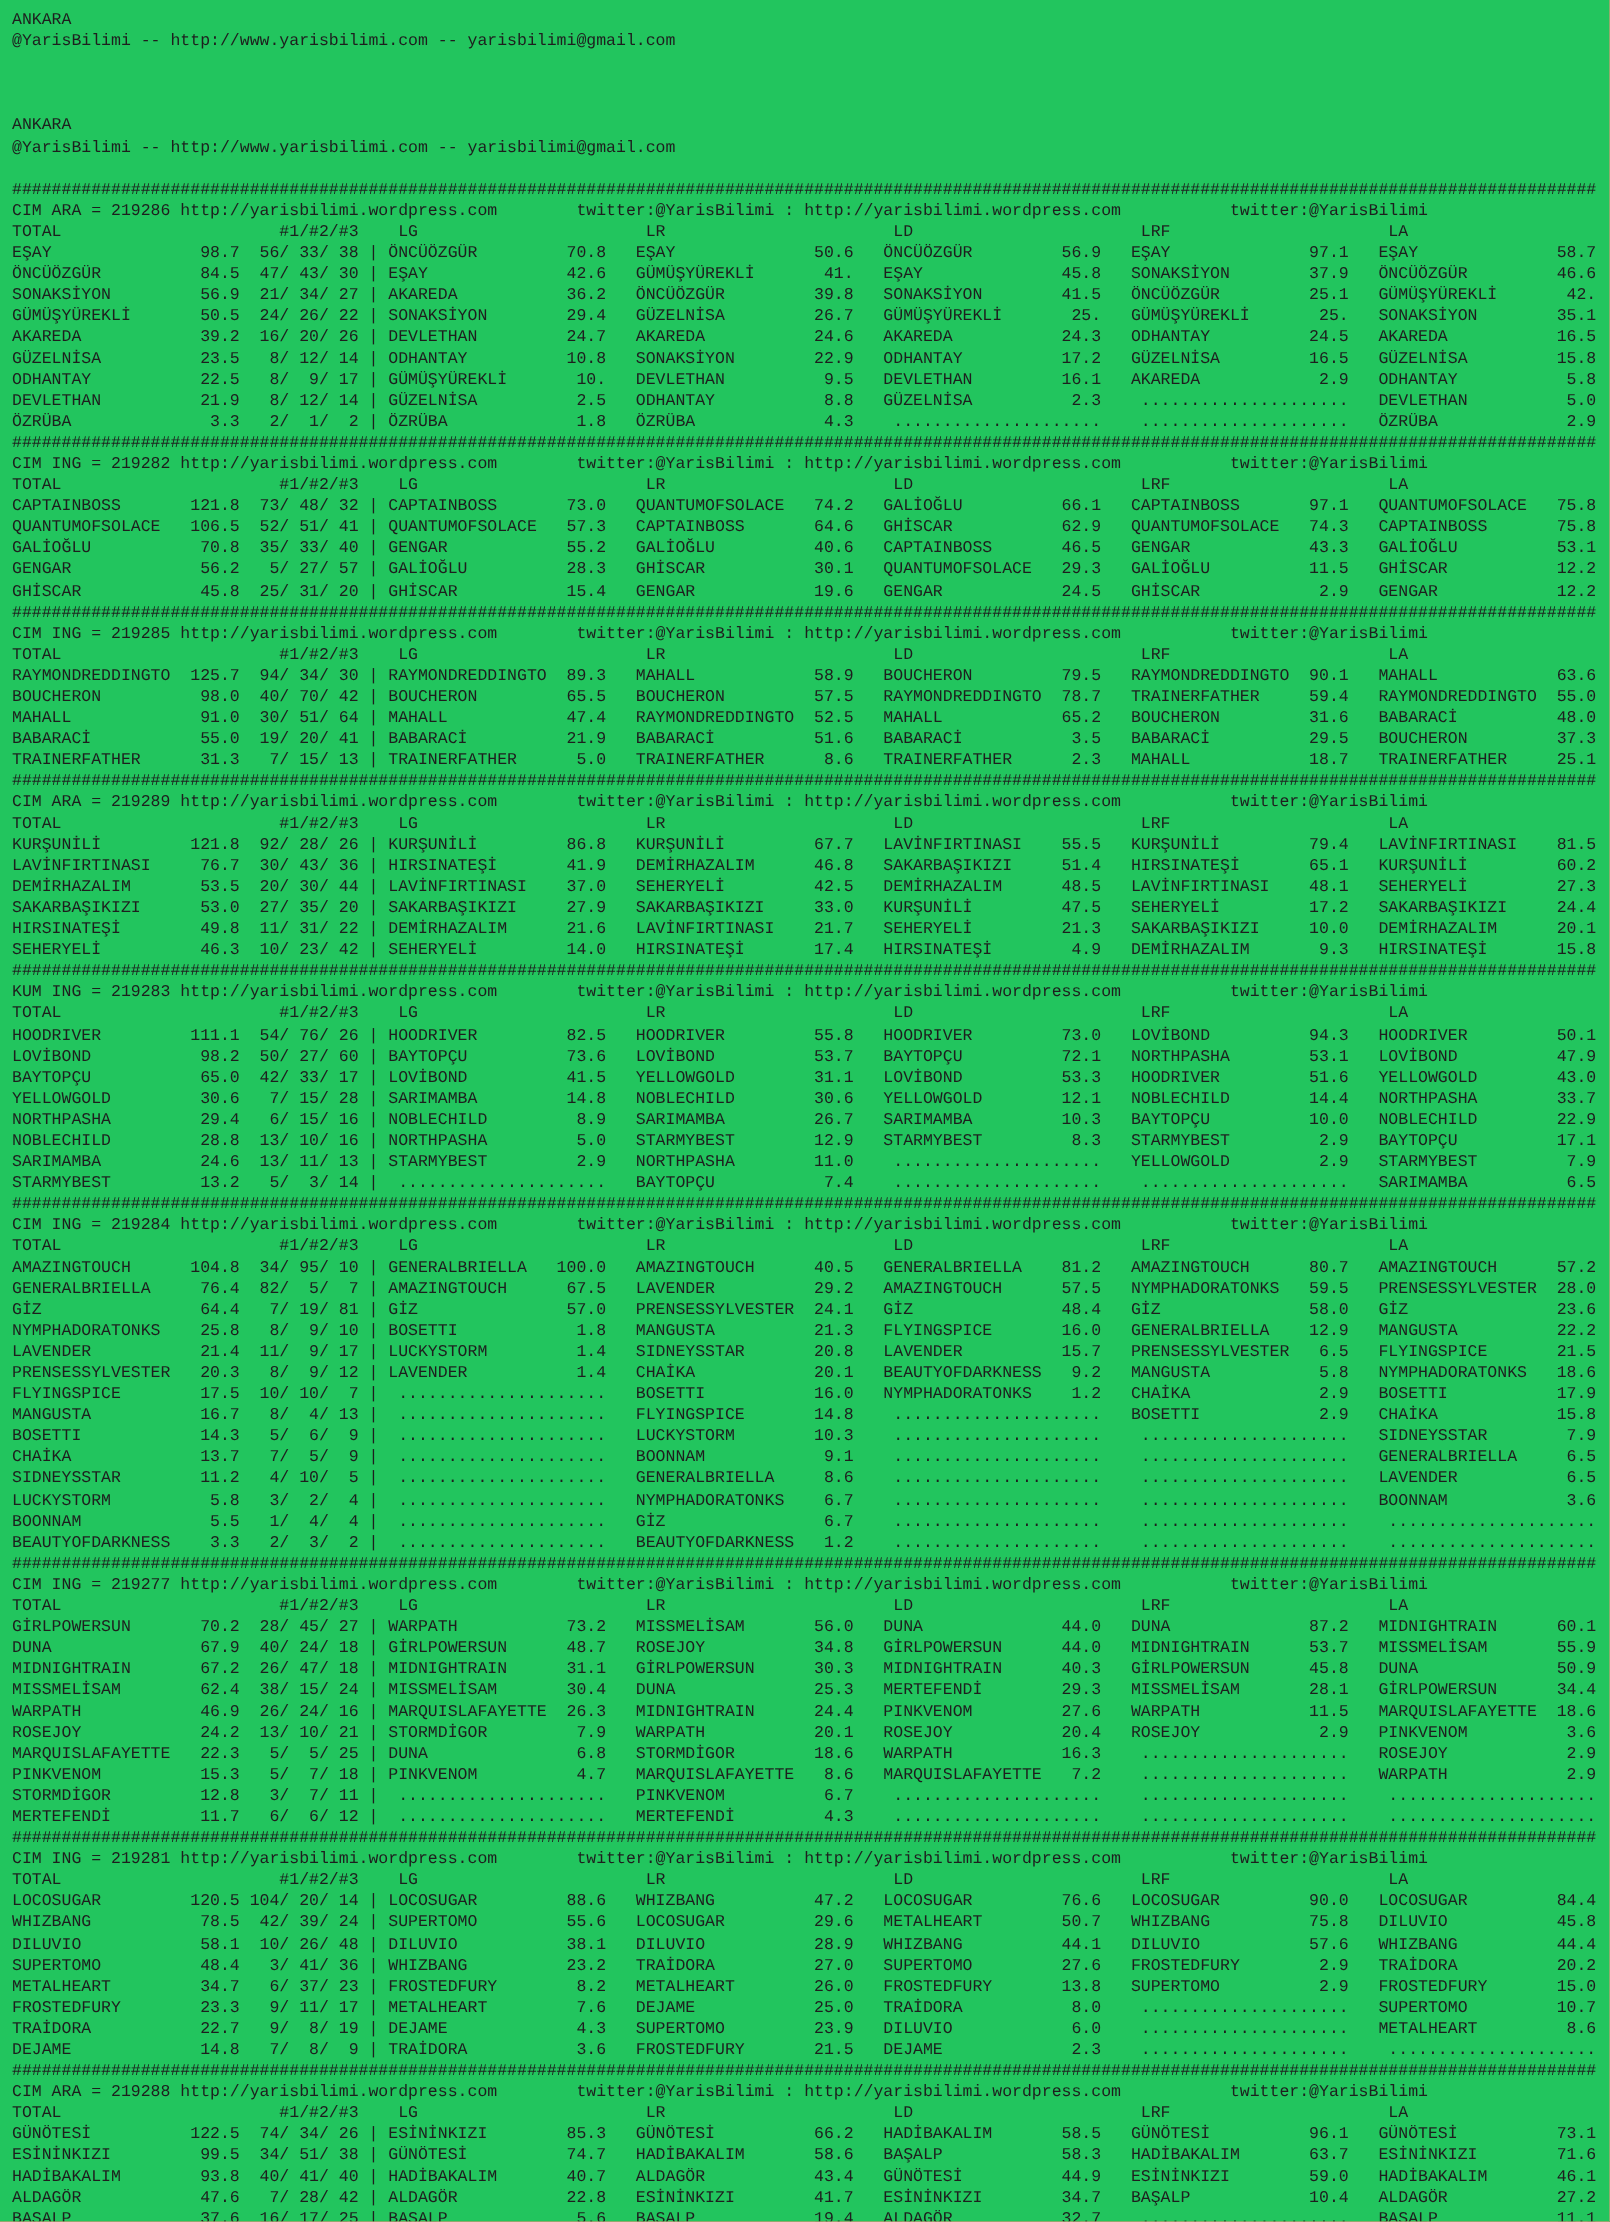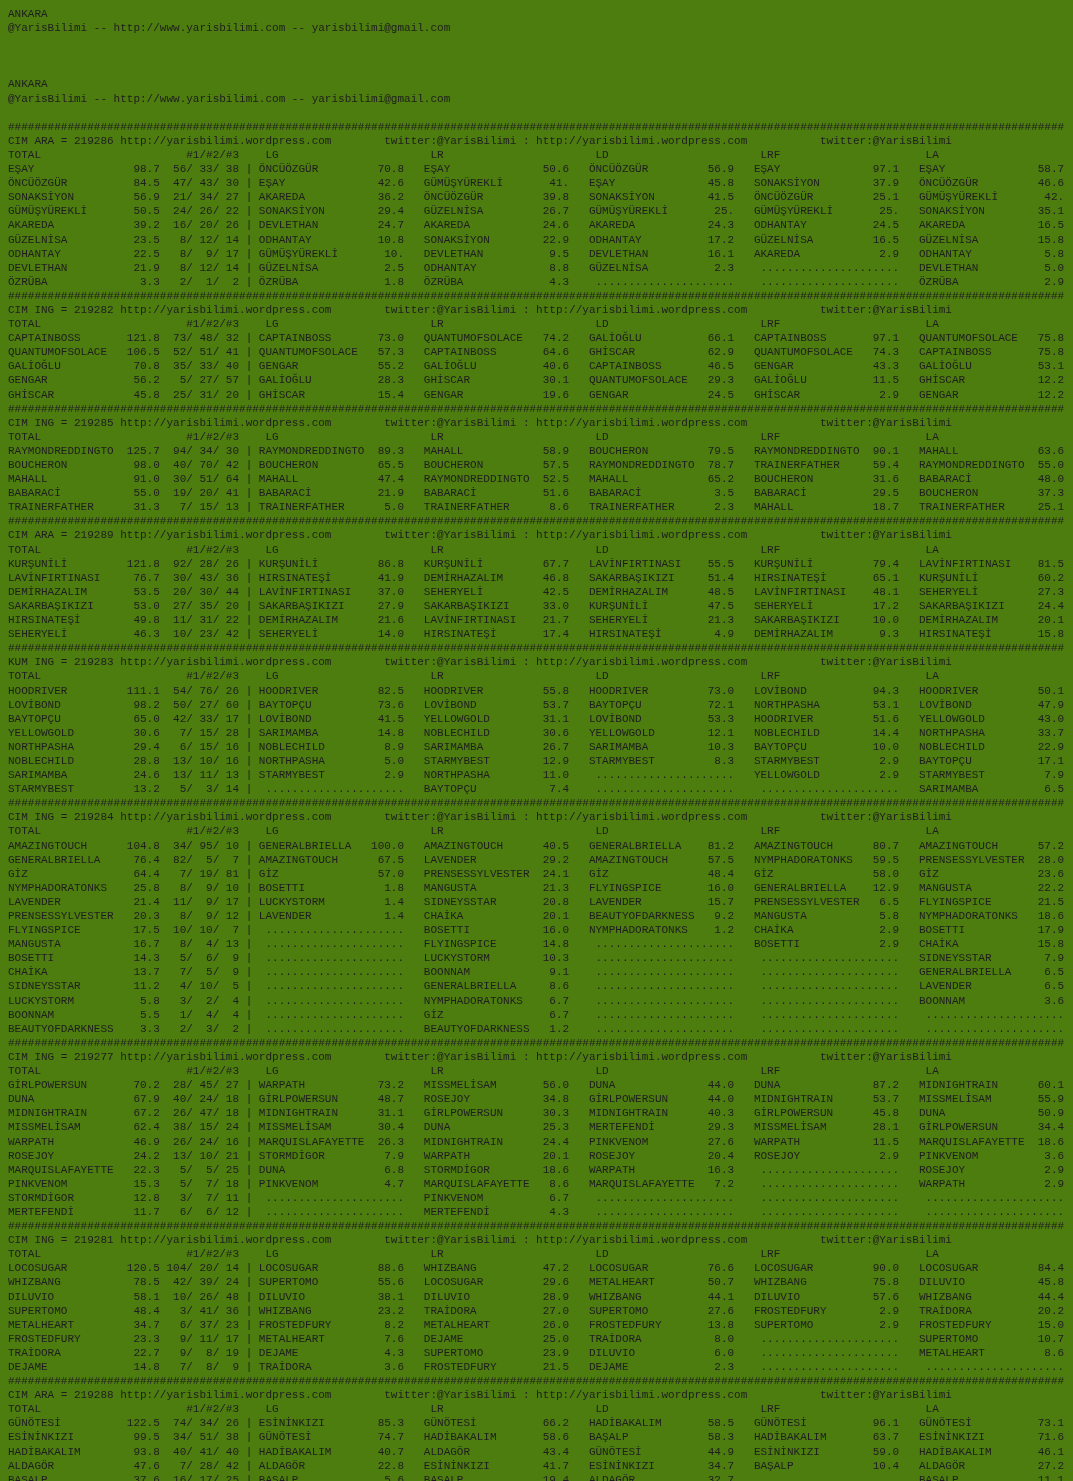--- a/index.html
+++ b/index.html
@@ -4,21 +4,21 @@
 <style>
   html, body {
     margin: 0;
     padding: 0;
     background: #E9967A;
   }
   .page {
     width: 1073px;
     height: 1481px;
     overflow: hidden;
-    background: #4d7c0f;
+    background: #22c55e;
   }
   pre.report {
     margin: 0;
     padding: 7px 0 0 8px;
     font-family: "Liberation Mono", "DejaVu Sans Mono", monospace;
     font-size: 11px;
     line-height: 14.1px;
     color: #1e1e1e;
     white-space: pre;
   }

